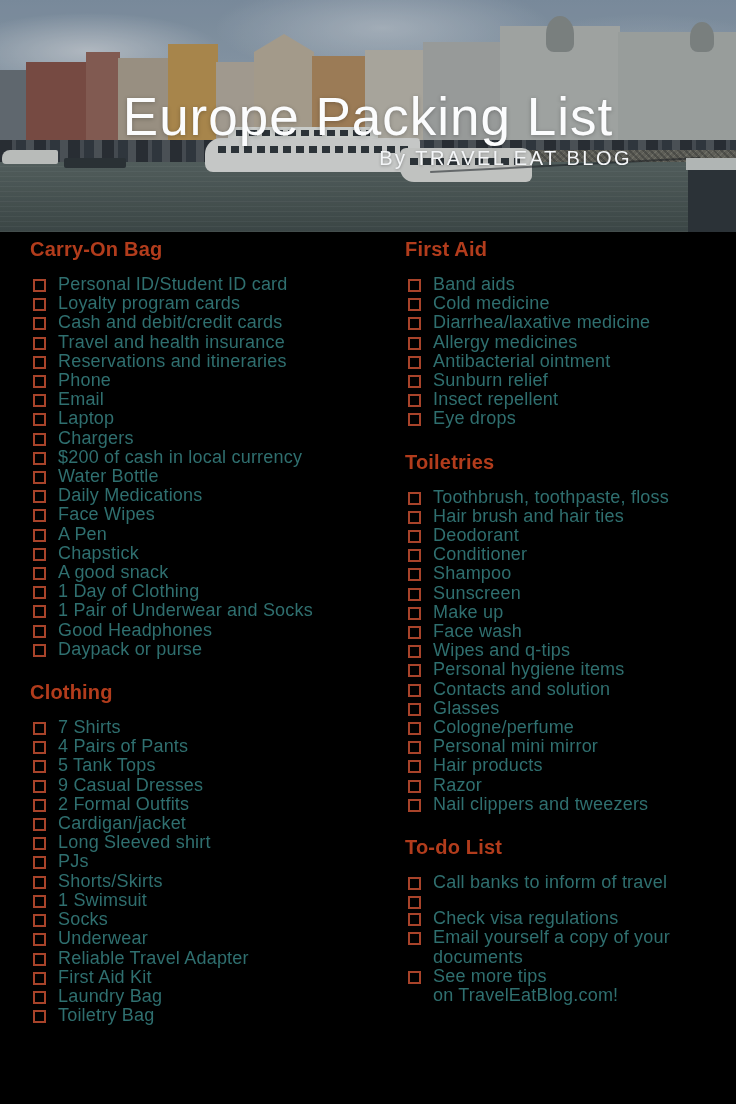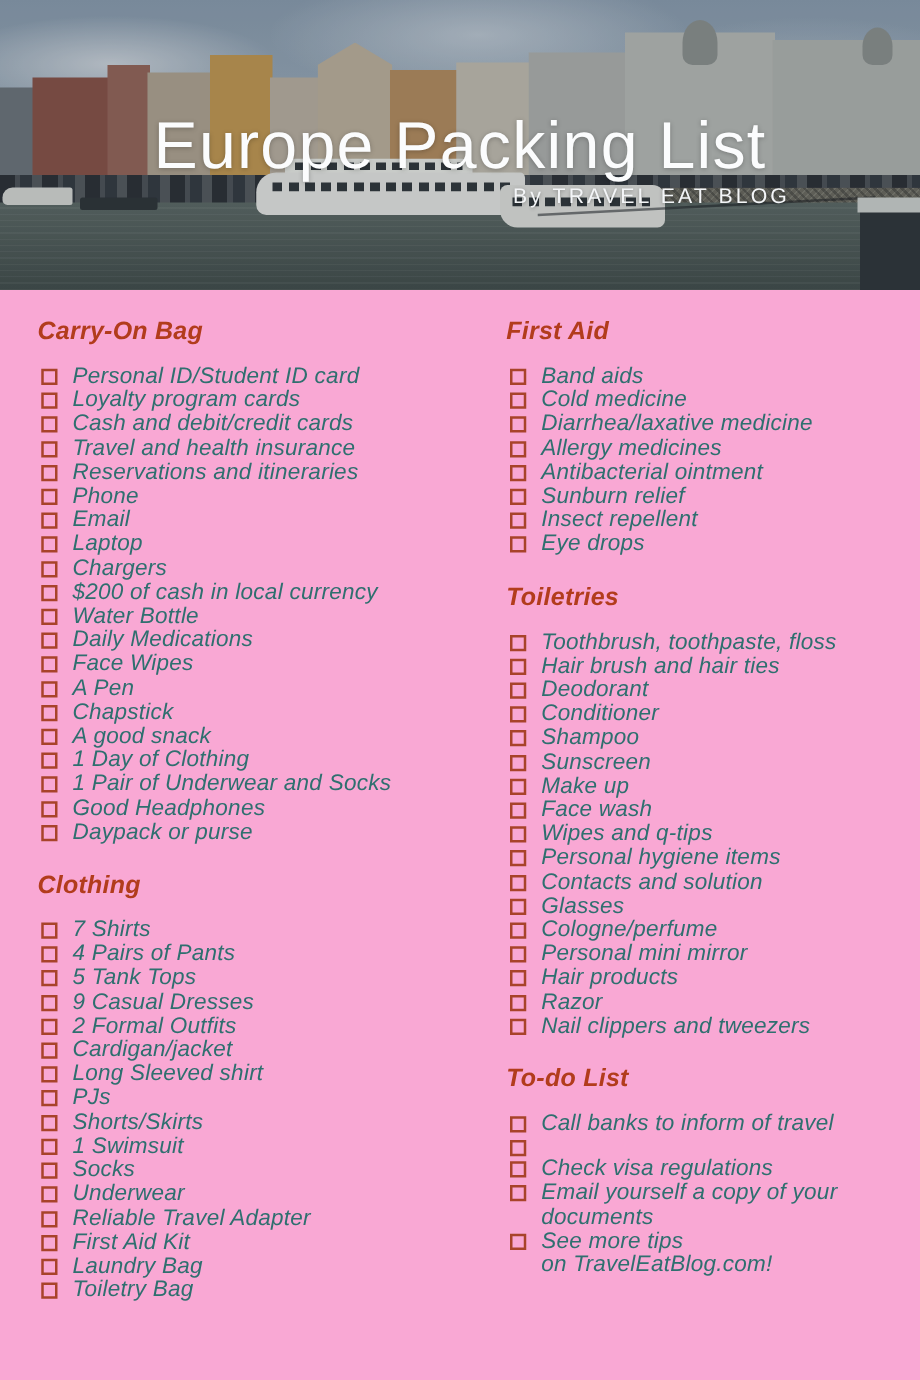--- a/index.html
+++ b/index.html
@@ -1,18 +1,18 @@
 <!DOCTYPE html>
 <html style="--heading: #b23c1c; --text: #2f6f6f; --checkbox: #a8432a;"><head>
 <meta charset="utf-8">
 <style>
   html,body{margin:0;padding:0;}
   body{width:736px;height:1104px;background:#ffffff;overflow:hidden;
        font-family:"Liberation Sans","DejaVu Sans",sans-serif;}
-  .page{position:relative;width:736px;height:1104px;background:#f9a8d4;overflow:hidden;}
+  .page{position:relative;width:736px;height:1104px;background:#000000;overflow:hidden;}
 
   
   .hero{position:relative;width:736px;height:232px;overflow:hidden;
     background:
       radial-gradient(ellipse 190px 55px at 12% 22%, rgba(255,255,255,.55), transparent 70%),
       radial-gradient(ellipse 240px 70px at 52% 12%, rgba(235,240,244,.5), transparent 70%),
       radial-gradient(ellipse 220px 80px at 88% 30%, rgba(205,215,224,.45), transparent 70%),
       linear-gradient(#8c9fb1 0%, #9fb0bd 45%, #aab8c2 65%);}
   .bld{position:absolute;bottom:70px;}
   .win{background-image:
@@ -54,25 +54,25 @@
   .w3{left:410px;top:158px;width:110px;}
   .smallboat{left:2px;top:150px;width:56px;height:14px;border-radius:8px 2px 2px 4px;background:#d9dbd7;}
   .barge{left:64px;top:158px;width:62px;height:10px;background:#2e3538;border-radius:2px;}
   .shed{position:absolute;left:688px;top:160px;width:48px;height:72px;background:#30373a;}
   .shedRoof{position:absolute;left:686px;top:158px;width:50px;height:12px;background:#cfd4d0;}
   .ropeline{position:absolute;left:430px;top:164px;width:270px;height:2px;background:rgba(25,30,32,.55);transform:rotate(-3deg);}
   .shade{position:absolute;inset:0;background:rgba(22,32,42,.17);}
   .hero-title{position:absolute;left:0;right:0;top:86px;margin:0;text-align:center;
     color:#fbfcfd;font-size:53px;font-weight:400;letter-spacing:1px;
     text-shadow:0 1px 4px rgba(0,0,0,.25);}
-  .hero-sub{position:absolute;top:147px;right:104px;color:#f3f5f7;font-size:17px;
+  .hero-sub{position:absolute;top:147px;right:104px;color:#f3f5f7;font-size:20px;
     letter-spacing:2.5px;text-shadow:0 1px 3px rgba(0,0,0,.3);}
 
   
-  .content{display:flex;padding:22px 0 0 30px;font-style:italic;}
+  .content{display:flex;padding:6px 0 0 30px;}
   .col-left{width:375px;flex:0 0 375px;}
   .col-right{flex:1;}
   .section h2{color:var(--heading,#b23c1c);font-size:20px;line-height:23px;
     letter-spacing:.2px;margin:22px 0 14px 0;font-weight:700;}
   .section:first-child h2{margin-top:0;}
   ul.checklist{list-style:none;margin:0;padding:0;}
   .item{display:flex;align-items:flex-start;line-height:19.2px;}
   .box{flex:0 0 auto;width:9px;height:9px;border:2px solid var(--checkbox,#a8432a);
     margin:4px 12px 0 3px;background:transparent;}
   .label{color:var(--text,#2f6f6f);font-size:18px;letter-spacing:.2px;white-space:pre-line;}

